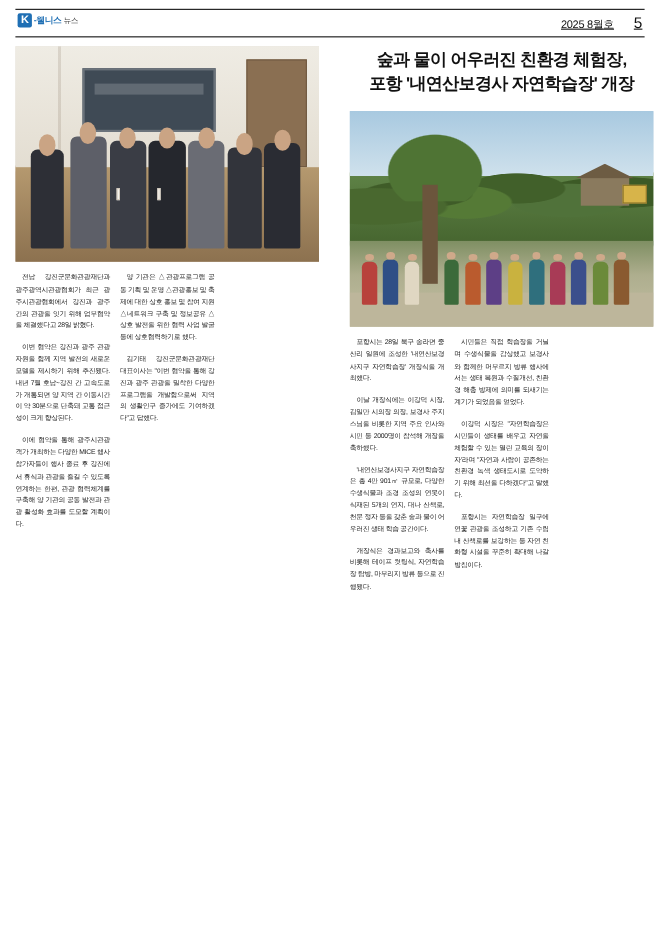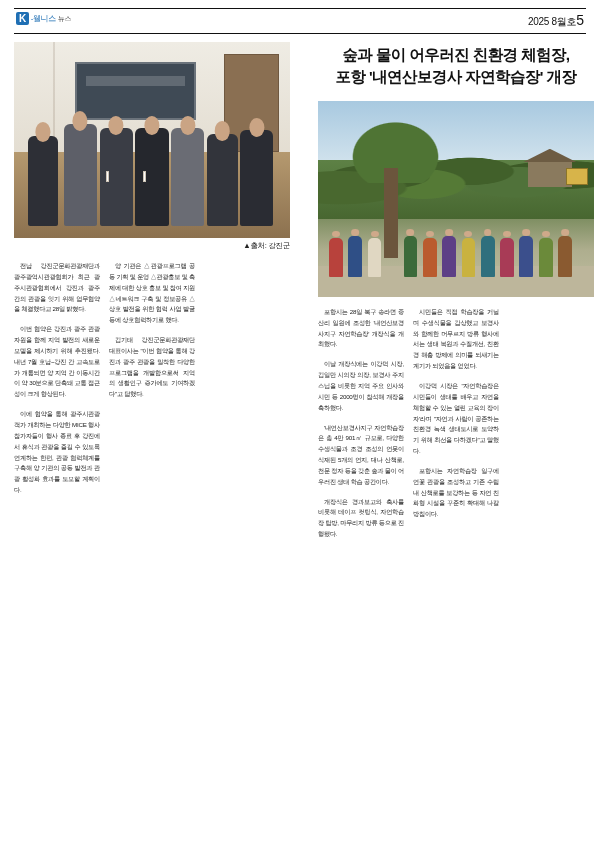--- a/index.html
+++ b/index.html
@@ -41,38 +41,38 @@
   }
   .logo-k {
     font-size: 10px; font-weight: bold; color: #ffffff;
     background: #1f6fb4;
     padding: 1px 3px;
     border-radius: 2px;
     letter-spacing: -0.5px;
     line-height: 11px;
   }
   .logo-text {
-    font-size: 8px; color: #1f6fb4; font-weight: normal;
+    font-size: 8px; color: #1f6fb4; font-weight: bold;
     letter-spacing: -0.4px;
   }
   .logo-sub {
     font-size: 7px; color: #444; letter-spacing: -0.4px;
   }
   .masthead-center {
     position: absolute;
     left: 0; right: 0; top: 7px;
     text-align: center;
     font-size: 10px;
     letter-spacing: -0.3px;
     color: #111;
   }
   .masthead-right {
     position: absolute;
     right: 2px; top: 4px;
-    display: flex; align-items: baseline; 
+    display: flex; align-items: baseline; gap: 18px; text-decoration: underline;
   }
   .masthead-date {
     font-size: 10px; color: #111; letter-spacing: -0.3px;
   }
   .masthead-page {
     font-size: 14px; color: #111; font-weight: normal;
   }
 
   
   .content {
@@ -298,21 +298,20 @@
           <div class="person" style="left:57%;width:12%;height:50%;background:#6a6c74;">
             <div class="head" style="top:-13%;width:46%;height:20%;"></div>
           </div>
           <div class="person" style="left:70%;width:11%;height:47%;background:#32343b;">
             <div class="head" style="top:-14%;width:48%;height:21%;"></div>
           </div>
           <div class="person" style="left:82%;width:12%;height:49%;background:#2a2c33;">
             <div class="head" style="top:-13%;width:46%;height:20%;"></div>
           </div>
         </div>
-        <div class="photo-caption">▲출처: 강진군</div>
 
         <div class="body-cols">
           <div class="bcol">
             <p>전남 강진군문화관광재단과 광주광역시관광협회가 최근 광주시관광협회에서 강진과 광주간의 관광을 잇기 위해 업무협약을 체결했다고 28일 밝혔다.</p>
             <p>이번 협약은 강진과 광주 관광자원을 함께 지역 발전의 새로운 모델을 제시하기 위해 추진됐다. 내년 7월 호남~강진 간 고속도로가 개통되면 양 지역 간 이동시간이 약 30분으로 단축돼 교통 접근성이 크게 향상된다.</p>
             <p>이에 협약을 통해 광주시관광객가 개최하는 다양한 MICE 행사 참가자들이 행사 종료 후 강진에서 휴식과 관광을 즐길 수 있도록 연계하는 한편, 관광 협력체계를 구축해 양 기관의 공동 발전과 관광 활성화 효과를 도모할 계획이다.</p>
           </div>
           <div class="bcol">
             <p>양 기관은 △관광프로그램 공동 기획 및 운영 △관광홍보 및 축제에 대한 상호 홍보 및 참여 지원 △네트워크 구축 및 정보공유 △상호 발전을 위한 협력 사업 발굴 등에 상호협력하기로 했다.</p>
             <p>김기태 강진군문화관광재단 대표이사는 "이번 협약을 통해 강진과 광주 관광을 밀착한 다양한 프로그램을 개발함으로써 지역의 생활인구 증가에도 기여하겠다"고 답했다.</p>

